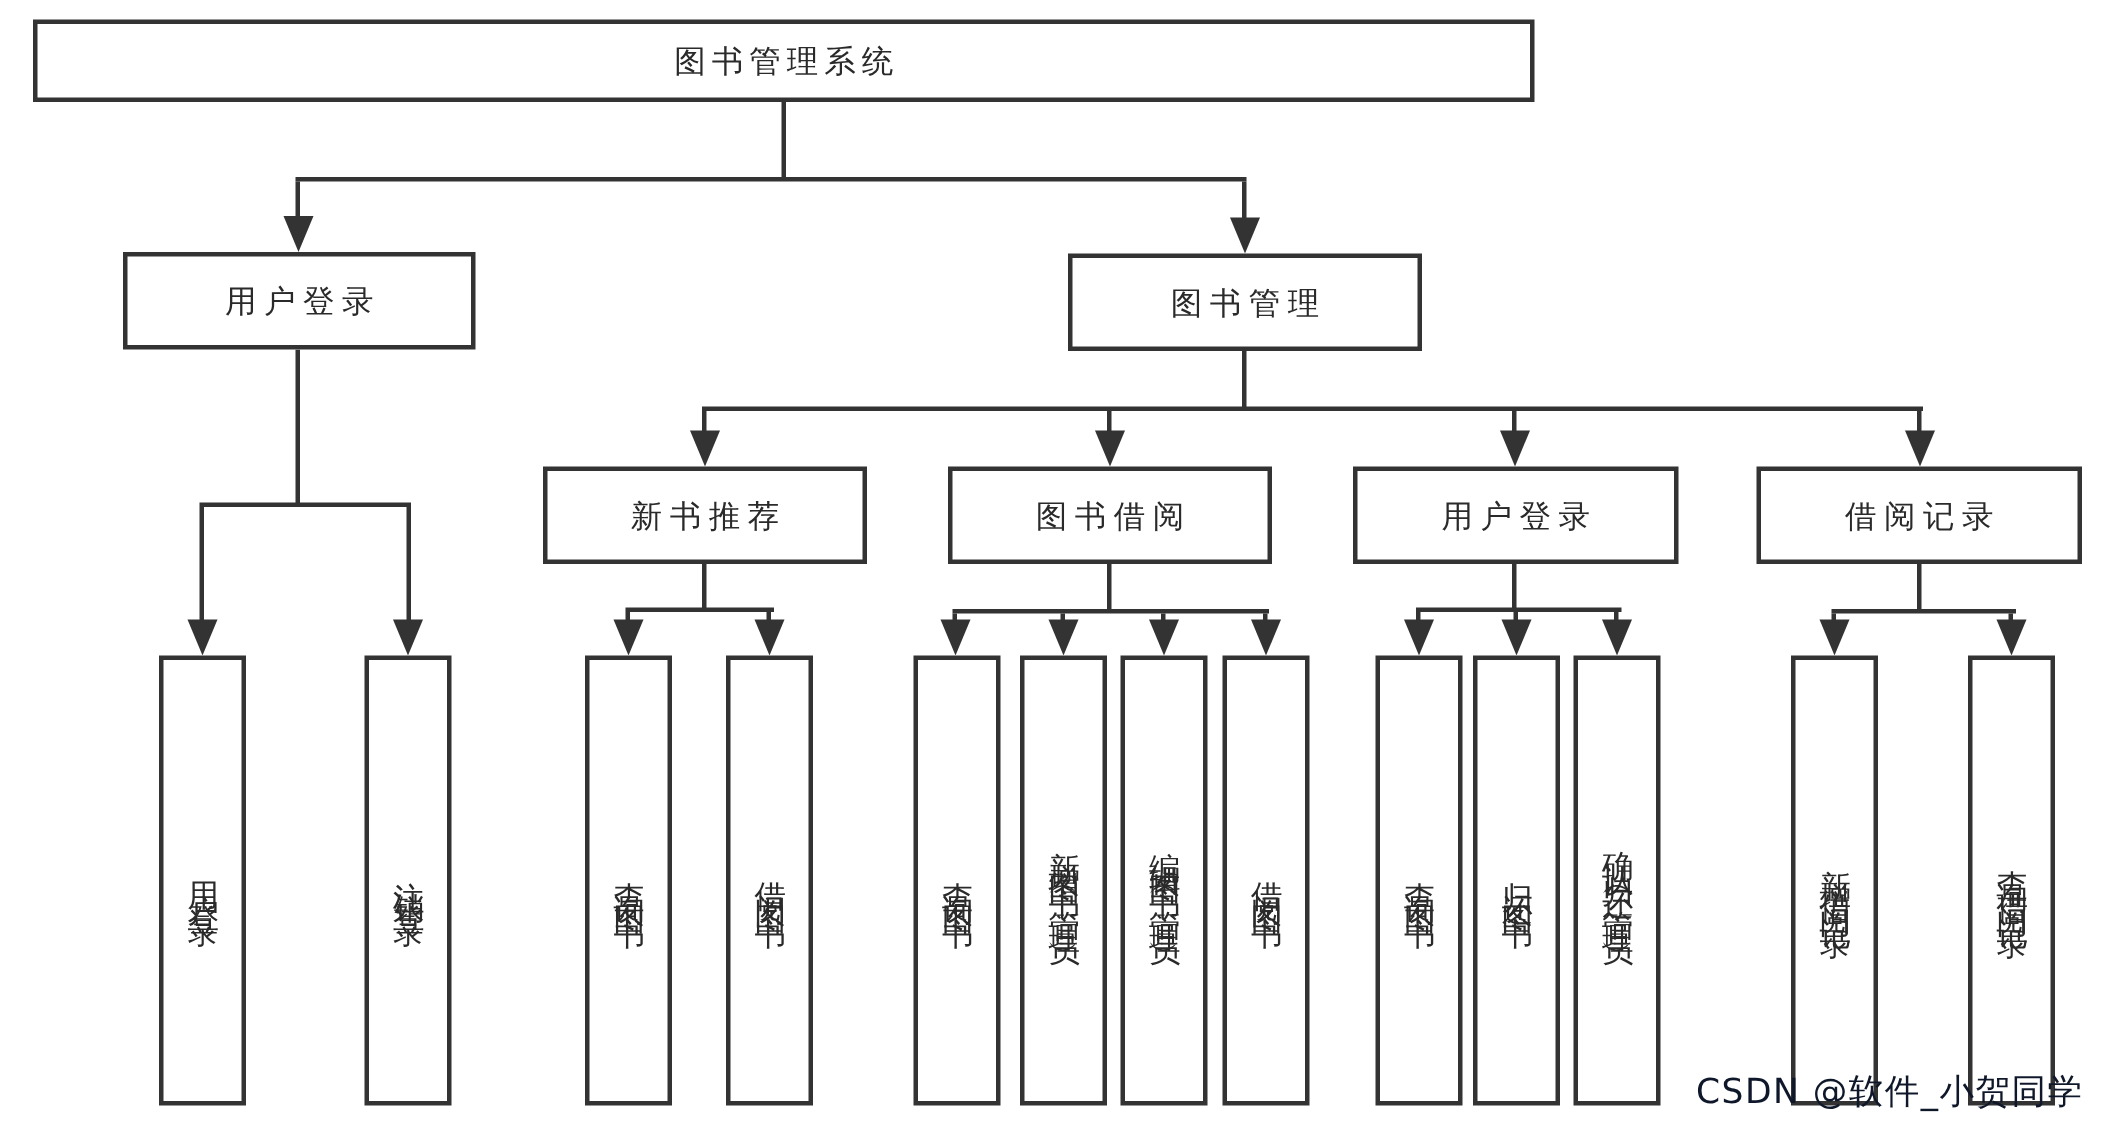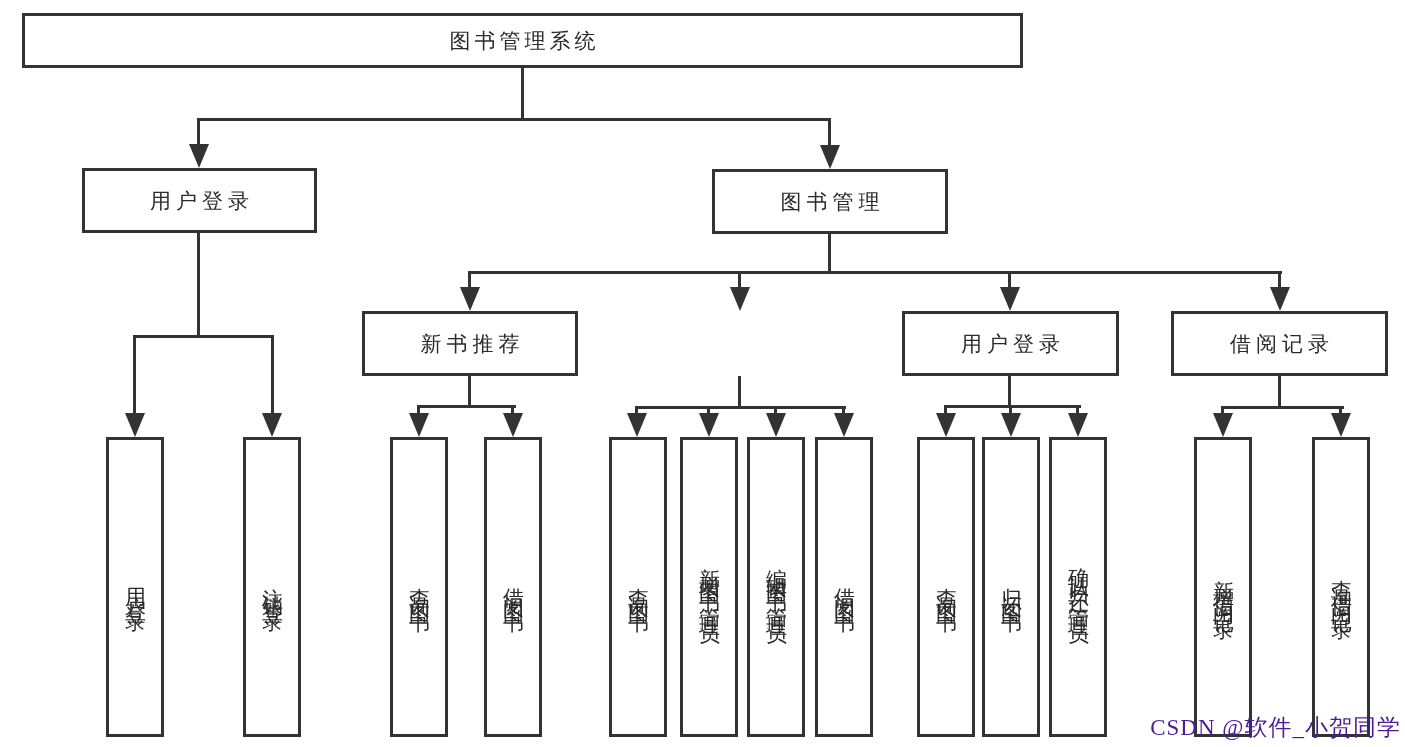--- a/index.html
+++ b/index.html
@@ -1,42 +1,42 @@
 <!DOCTYPE html>
 <html><head>
 <meta charset="utf-8">
 <style>
   * { margin:0; padding:0; box-sizing:border-box; }
   html,body { background:#ffffff; }
   body { font-family:"DejaVu Sans","Liberation Sans",sans-serif; }
   .canvas {
     position:relative; width:1405px; height:747px;
-    background:#ffffff; overflow:hidden;font-family:Liberation Serif, serif;
+    background:#ffffff; overflow:hidden;
   }
   .box {
     position:absolute; border:3px solid #333333; background:#ffffff;
     display:flex; align-items:center; justify-content:center;
     color:#2a2a2a;
   }
   .box.h .lbl { font-size:21px; letter-spacing:5px; text-indent:5px; white-space:nowrap; }
   .box.h.root .lbl { letter-spacing:4px; text-indent:4px; }
   .box.v .lbl {
     writing-mode:vertical-rl; text-orientation:mixed;
     font-size:21px; letter-spacing:8px; line-height:1;
   }
   .vline { position:absolute; width:3px; background:#333333; }
   .hline { position:absolute; height:3px; background:#333333; }
   .arrow {
     position:absolute; width:0; height:0;
     border-left:10px solid transparent; border-right:10px solid transparent;
     border-top:24px solid #333333;
   }
   .watermark {
-    position:absolute; right:4px; bottom:4px;
-    font-size:23px; letter-spacing:1px; color:#4c1d95; z-index:5;
+    position:absolute; right:16px; bottom:4px;
+    font-size:23px; letter-spacing:1px; color:#0f172a; z-index:5;
     white-space:nowrap;
   }
 </style>
 </head>
 <body>
 
 <div class="canvas">
 
   <div class="vline" style="left:521px;top:68px;height:50px"></div>
   <div class="hline" style="left:197px;top:118px;width:634px"></div>
@@ -104,20 +104,23 @@
   <div class="box h" style="left:82px;top:168px;width:235px;height:65px">
     <span class="lbl">用户登录</span>
   </div>
   <div class="box h" style="left:362px;top:311px;width:216px;height:65px">
     <span class="lbl">新书推荐</span>
   </div>
 
   <div class="box h" style="left:712px;top:169px;width:236px;height:65px">
     <span class="lbl">图书管理</span>
   </div>
+  <div class="box h" style="left:632px;top:311px;width:216px;height:65px">
+    <span class="lbl">图书借阅</span>
+  </div>
   <div class="box h" style="left:902px;top:311px;width:217px;height:65px">
     <span class="lbl">用户登录</span>
   </div>
   <div class="box h" style="left:1171px;top:311px;width:217px;height:65px">
     <span class="lbl">借阅记录</span>
   </div>
 
   <div class="box v" style="left:106px;top:437px;width:58px;height:300px">
     <span class="lbl">用户登录</span>
   </div>

